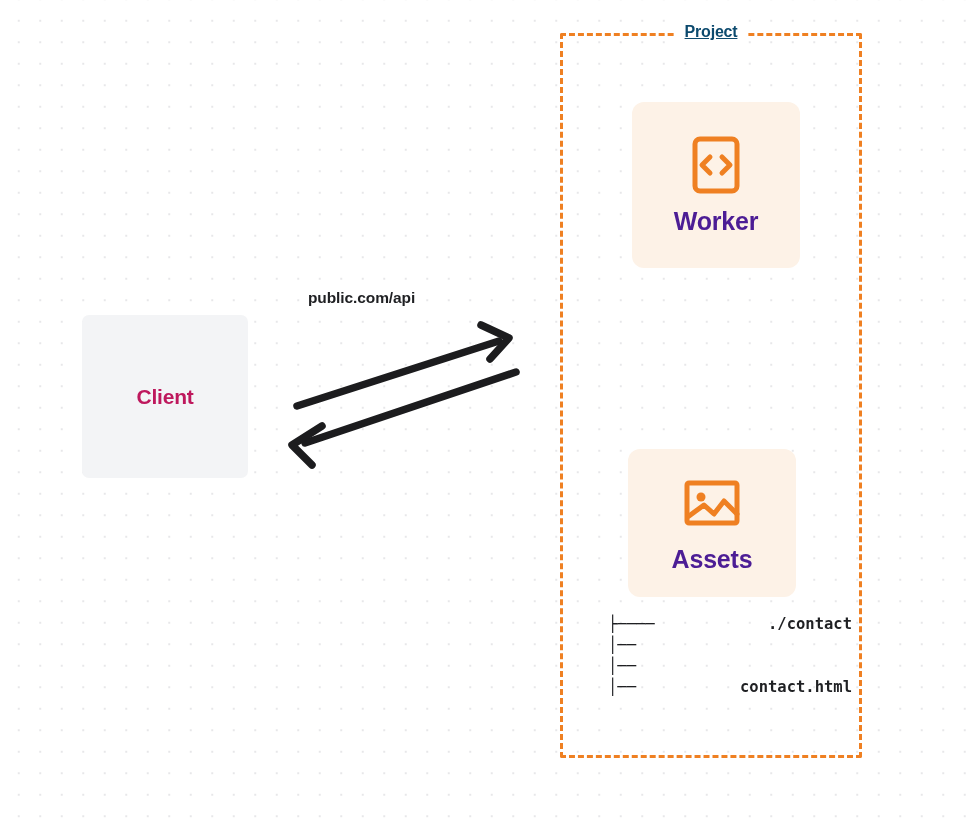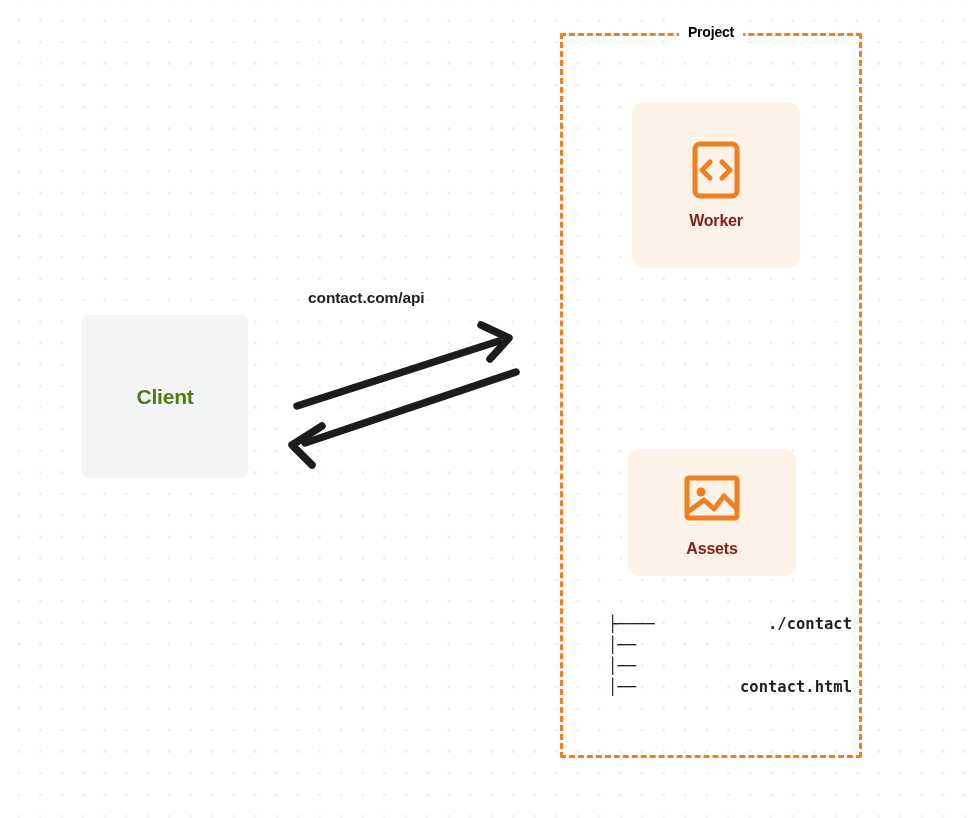--- a/index.html
+++ b/index.html
@@ -33,21 +33,21 @@
     height: 163px;
     background: #f3f4f6;
     border-radius: 7px;
     display: flex;
     align-items: center;
     justify-content: center;
   }
   .client-label {
     font-size: 21px;
     font-weight: bold;
-    color: #4d7c0f;
+    color: #be185d;
     letter-spacing: -0.2px;
   }
 
   
   .arrows-svg {
     position: absolute;
     left: 0;
     top: 0;
     width: 980px;
     height: 818px;
@@ -80,25 +80,26 @@
     border: 3.5px dashed #ef8022;
     border-radius: 2px;
   }
   .project-title {
     position: absolute;
     top: -14px;
     left: 50%;
     transform: translateX(-50%);
     background: #ffffff;
     padding: 0 9px;
-    font-size: 14px;
-    font-weight: bold;
-    color: #000000;
+    font-size: 16px;
+    font-weight: bold;
+    color: #0c4a6e;
     letter-spacing: -0.2px;
     line-height: 26px;
+    text-decoration: underline;
   }
 
   
   .service-card {
     position: absolute;
     background: #fdf2e7;
     border-radius: 12px;
     display: flex;
     flex-direction: column;
     align-items: center;
@@ -107,32 +108,32 @@
   .card-worker {
     left: 72px;
     top: 69px;
     width: 168px;
     height: 166px;
   }
   .card-assets {
     left: 68px;
     top: 416px;
     width: 168px;
-    height: 127px;
+    height: 148px;
   }
   .service-icon {
     width: 60px;
     height: 60px;
     display: block;
   }
   .service-label {
     margin-top: 12px;
-    font-size: 16px;
-    font-weight: bold;
-    color: #7f1d1d;
+    font-size: 25px;
+    font-weight: bold;
+    color: #4c1d95;
     letter-spacing: -0.2px;
   }
 
   
   .file-tree {
     position: absolute;
     left: 48px;
     top: 581px;
     width: 244px;
     font-family: "DejaVu Sans Mono", monospace;
@@ -169,21 +170,21 @@
       <line x1="297" y1="406" x2="499" y2="341" stroke="#1c1c1e" stroke-width="7.5" stroke-linecap="round"></line>
       <polyline points="481,325 509,338 490,359" fill="none" stroke="#1c1c1e" stroke-width="7.5" stroke-linecap="round" stroke-linejoin="round"></polyline>
     </g>
 
     <g>
       <line x1="516" y1="372" x2="305" y2="443" stroke="#1c1c1e" stroke-width="7.5" stroke-linecap="round"></line>
       <polyline points="322,426 292,445 312,465" fill="none" stroke="#1c1c1e" stroke-width="7.5" stroke-linecap="round" stroke-linejoin="round"></polyline>
     </g>
   </svg>
 
-  <span class="request-label">contact.com/api</span>
+  <span class="request-label">public.com/api</span>
 
   <div class="project-container">
     <div class="project-border"></div>
     <span class="project-title">Project</span>
 
     <div class="service-card card-worker">
       <svg class="service-icon" viewBox="0 0 60 60">
         <rect x="9" y="4" width="42" height="52" rx="5" ry="5" fill="none" stroke="#ef8022" stroke-width="5"></rect>
         <polyline points="24,22 16,30 24,38" fill="none" stroke="#ef8022" stroke-width="5" stroke-linecap="round" stroke-linejoin="round"></polyline>
         <polyline points="36,22 44,30 36,38" fill="none" stroke="#ef8022" stroke-width="5" stroke-linecap="round" stroke-linejoin="round"></polyline>

